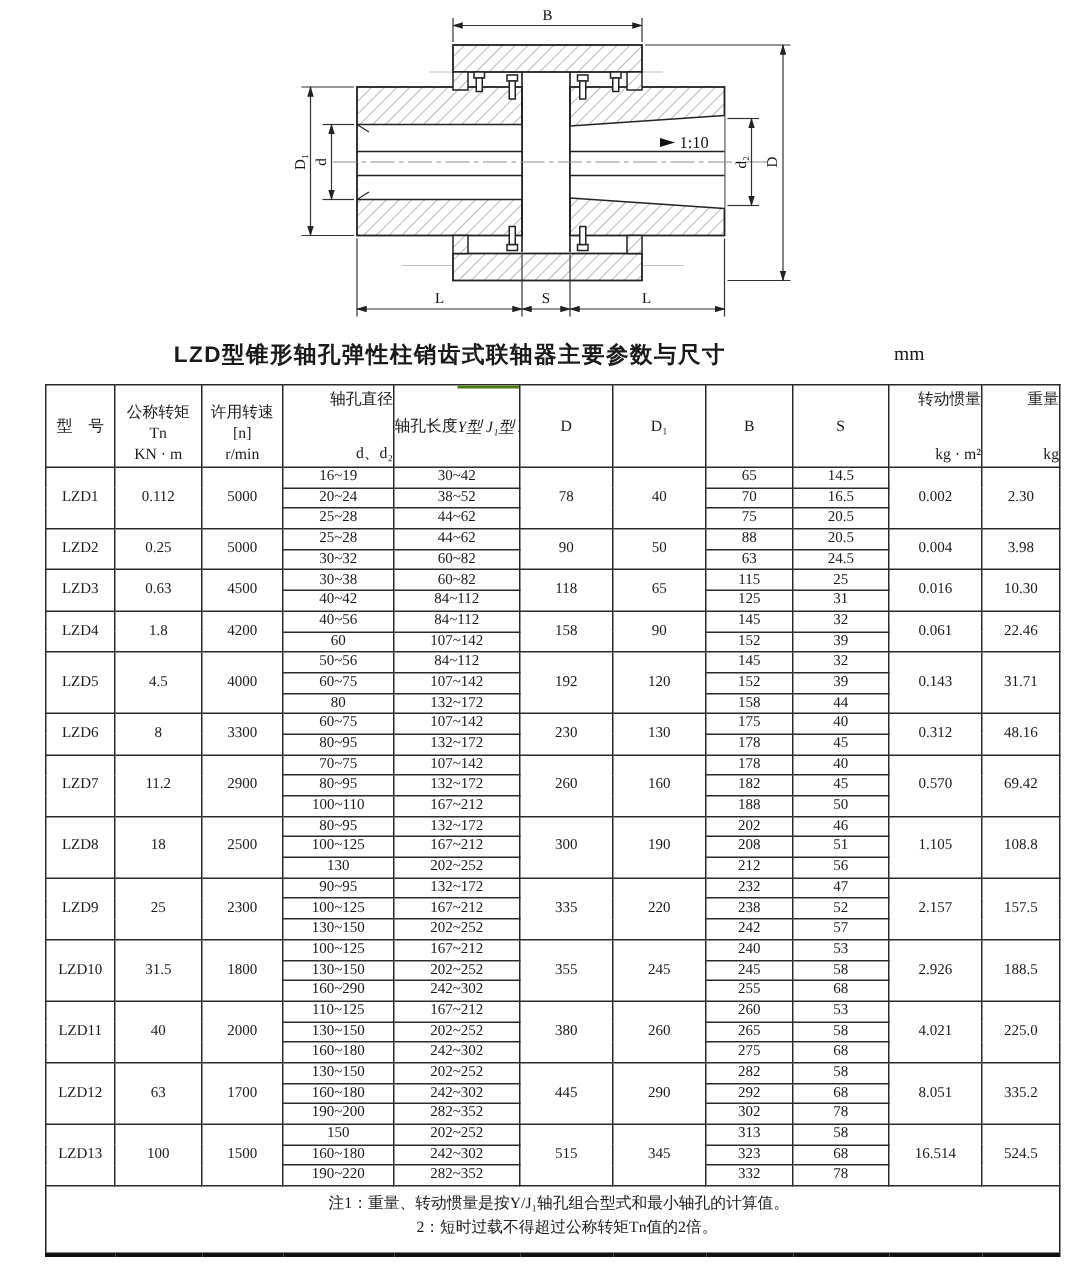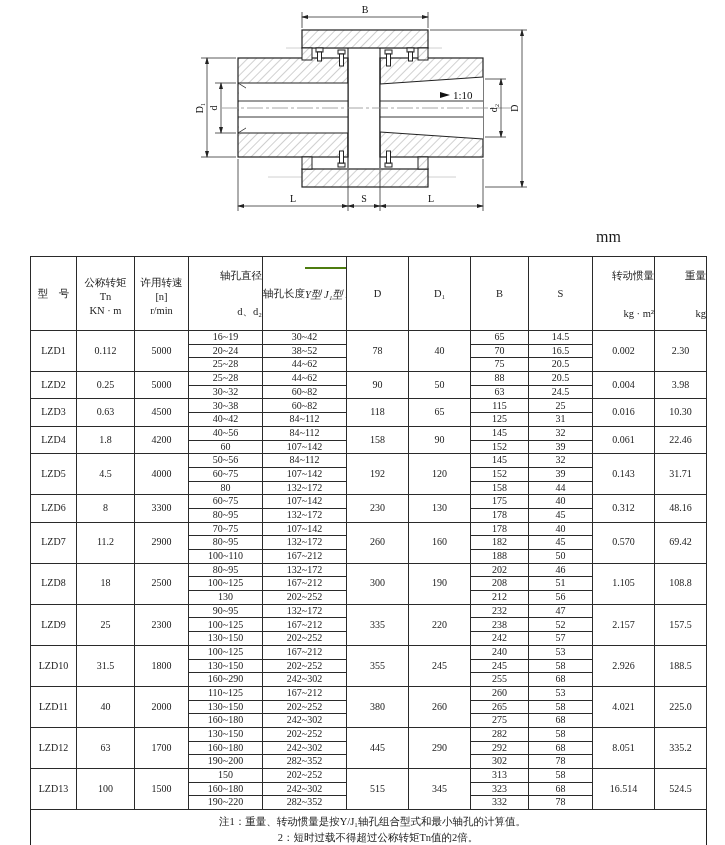--- a/index.html
+++ b/index.html
@@ -8,35 +8,35 @@
     font-family:"Liberation Serif","DejaVu Serif",serif;color:#1a1a1a;
     -webkit-font-smoothing:antialiased;
   }
   .drawing-wrap{width:725px;height:225px;position:relative;}
   .title-row{position:relative;width:725px;height:26px;margin-top:2px;}
   .doc-title{
     position:absolute;left:0;right:125px;text-align:center;
     font-size:15px;font-weight:600;letter-spacing:1px;
     font-family:"Liberation Sans","DejaVu Sans",sans-serif;
   }
-  .unit{position:absolute;left:596px;top:1px;font-size:16px;}
+  .unit{position:absolute;left:596px;top:1px;font-size:13px;}
 
   table.spec{
     position:absolute;left:30px;top:256px;width:676px;
     border-collapse:collapse;table-layout:fixed;
     border:1.5px solid #1f1f1f;border-bottom:3px solid #111;
     font-size:10px;
   }
   table.spec th,table.spec td{
     border:1px solid #2a2a2a;text-align:center;vertical-align:middle;
     padding:0;white-space:nowrap;overflow:hidden;font-weight:normal;
   }
   table.spec thead th{height:54px;font-size:10.5px;}
   table.spec tbody td{height:12.7px;line-height:12.5px;font-size:10px;}
-  .hstack{display:flex;flex-direction:column;justify-content:flex-start;height:54px;margin-top:19px;}
+  .hstack{display:flex;flex-direction:column;justify-content:flex-end;height:54px;}
   .hstack div{line-height:14px;}
   .hspread{display:flex;flex-direction:column;justify-content:space-between;height:50px;padding:2px 0;align-items:flex-end;}
   .hsplit{display:flex;flex-direction:row;height:54px;}
   .hsplit div{flex:1;display:flex;align-items:center;justify-content:center;}
   .hsplit div + div{border-top:2px solid #4d7c0f;font-style:italic;}
   table.spec tfoot td{
     border:none;text-align:center;font-size:10.5px;
     padding:4px 6px 8px 14px;line-height:16px;vertical-align:top;
   }
   .note2{padding-left:11px;}
@@ -145,20 +145,21 @@
     <text x="497" y="108" transform="rotate(-90 497 108)">d₂</text>
     <text x="518" y="108" transform="rotate(-90 518 108)">D</text>
     <text x="293" y="202">L</text>
     <text x="364" y="202">S</text>
     <text x="431" y="202">L</text>
   </g>
 </svg>
 </div>
 
 <div class="title-row">
+  <div class="doc-title">LZD型锥形轴孔弹性柱销齿式联轴器主要参数与尺寸</div>
   <div class="unit">mm</div>
 </div>
 
 <table class="spec">
   <colgroup>
     <col style="width:46px">
       <col style="width:58px">
       <col style="width:54px">
     <col style="width:74px">
       <col style="width:84px">

